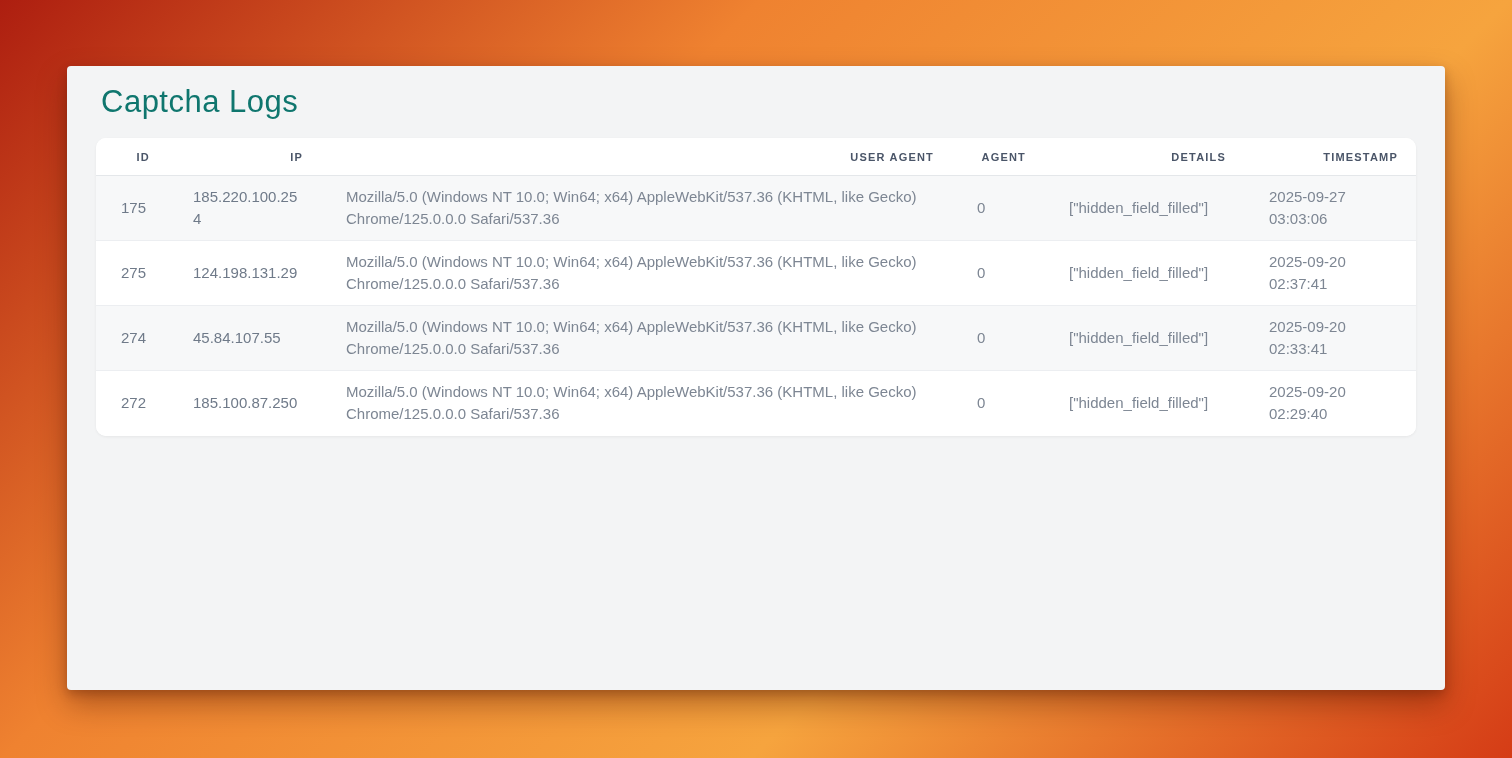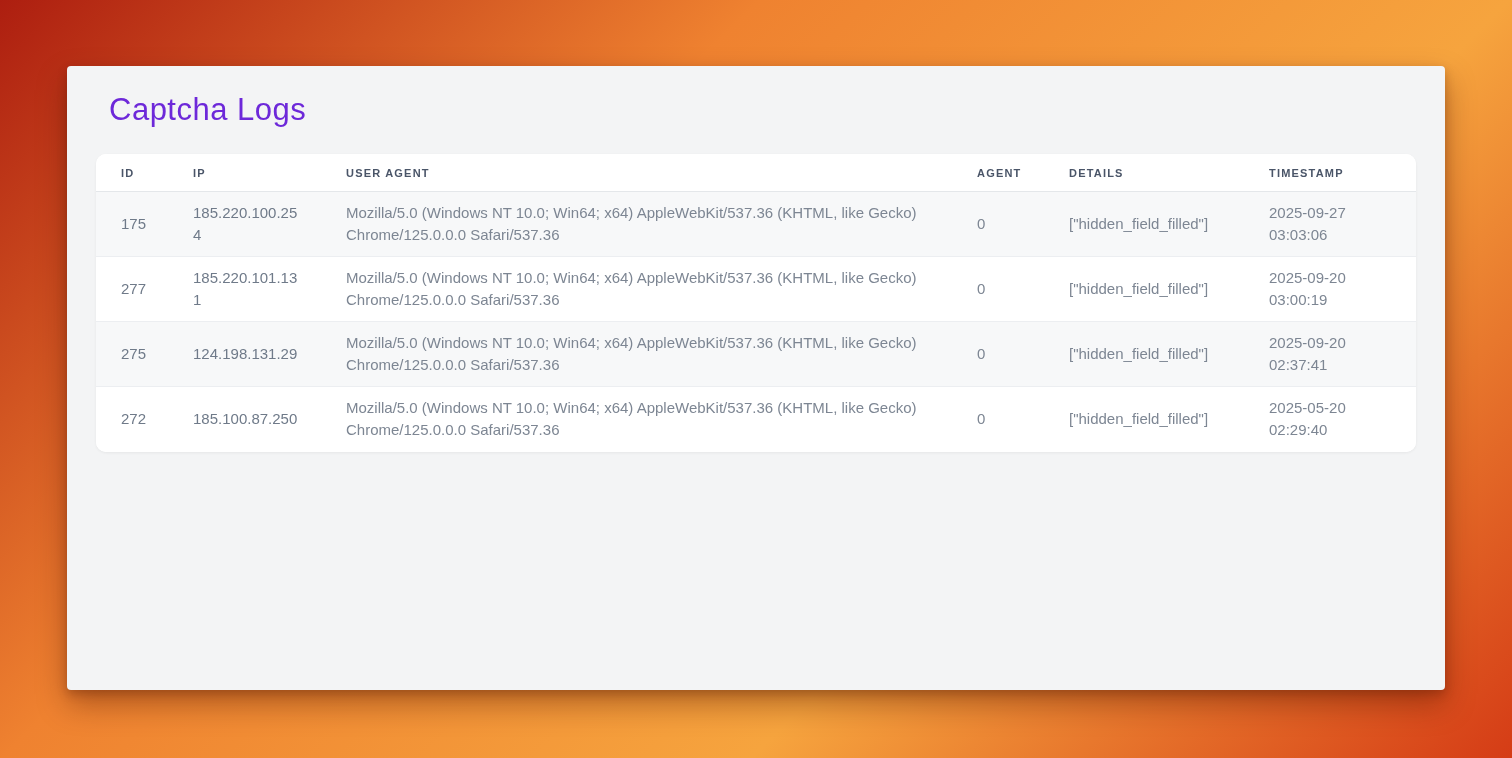--- a/index.html
+++ b/index.html
@@ -21,28 +21,28 @@
     width: 1378px;
     height: 624px;
     background: #f3f4f5;
     border-radius: 4px;
     box-shadow: 0 14px 30px rgba(80, 20, 0, 0.40), 0 4px 10px rgba(80, 20, 0, 0.25);
     padding: 0 29px;
     box-sizing: border-box;
     overflow: hidden;
   }
   .page-title {
-    margin: 12px;
+    margin: 4px;
     padding: 16px 0 0 1px;
     height: 48px;
     font-size: 31px;
     line-height: 32px;
     font-weight: 500;
     letter-spacing: 0.5px;
-    color: #6d28d9;
+    color: #0f766e;
   }
   .table-wrap {
     background: #ffffff;
     border-radius: 10px;
     box-shadow: 0 1px 3px rgba(0,0,0,0.06);
     overflow: hidden;
   }
   table {
     border-collapse: collapse;
     table-layout: fixed;
@@ -50,21 +50,21 @@
   }
   col.c-id { width: 72px; }
   col.c-ip { width: 153px; }
   col.c-ua { width: 631px; }
   col.c-score { width: 92px; }
   col.c-details { width: 200px; }
   col.c-ts { width: 172px; }
   thead th {
     height: 37px;
     padding: 0 18px 0 25px;
-    text-align: left;
+    text-align: right;
     vertical-align: middle;
     font-size: 11px;
     font-weight: 700;
     letter-spacing: 1.2px;
     color: #4a5568;
     background: #ffffff;
     border-bottom: 1px solid #e4e7ea;
     white-space: nowrap;
     overflow: hidden;
   }
@@ -112,39 +112,39 @@
       <tbody id="logs-tbody">
           <tr>
             <td class="cell-id">175</td>
             <td class="cell-ip">185.220.100.254</td>
             <td class="cell-user_agent">Mozilla/5.0 (Windows NT 10.0; Win64; x64) AppleWebKit/537.36 (KHTML, like Gecko) Chrome/125.0.0.0 Safari/537.36</td>
             <td class="cell-score">0</td>
             <td class="cell-details">["hidden_field_filled"]</td>
             <td class="cell-timestamp">2025-09-27 03:03:06</td>
           </tr>
           <tr>
-            <td class="cell-id">277</td>
-            <td class="cell-ip">185.220.101.131</td>
-            <td class="cell-user_agent">Mozilla/5.0 (Windows NT 10.0; Win64; x64) AppleWebKit/537.36 (KHTML, like Gecko) Chrome/125.0.0.0 Safari/537.36</td>
-            <td class="cell-score">0</td>
-            <td class="cell-details">["hidden_field_filled"]</td>
-            <td class="cell-timestamp">2025-09-20 03:00:19</td>
-          </tr>
-          <tr>
             <td class="cell-id">275</td>
             <td class="cell-ip">124.198.131.29</td>
             <td class="cell-user_agent">Mozilla/5.0 (Windows NT 10.0; Win64; x64) AppleWebKit/537.36 (KHTML, like Gecko) Chrome/125.0.0.0 Safari/537.36</td>
             <td class="cell-score">0</td>
             <td class="cell-details">["hidden_field_filled"]</td>
             <td class="cell-timestamp">2025-09-20 02:37:41</td>
           </tr>
           <tr>
+            <td class="cell-id">274</td>
+            <td class="cell-ip">45.84.107.55</td>
+            <td class="cell-user_agent">Mozilla/5.0 (Windows NT 10.0; Win64; x64) AppleWebKit/537.36 (KHTML, like Gecko) Chrome/125.0.0.0 Safari/537.36</td>
+            <td class="cell-score">0</td>
+            <td class="cell-details">["hidden_field_filled"]</td>
+            <td class="cell-timestamp">2025-09-20 02:33:41</td>
+          </tr>
+          <tr>
             <td class="cell-id">272</td>
             <td class="cell-ip">185.100.87.250</td>
             <td class="cell-user_agent">Mozilla/5.0 (Windows NT 10.0; Win64; x64) AppleWebKit/537.36 (KHTML, like Gecko) Chrome/125.0.0.0 Safari/537.36</td>
             <td class="cell-score">0</td>
             <td class="cell-details">["hidden_field_filled"]</td>
-            <td class="cell-timestamp">2025-05-20 02:29:40</td>
+            <td class="cell-timestamp">2025-09-20 02:29:40</td>
           </tr>
         </tbody>
     </table>
   </div>
 </div>
 
 </body></html>

